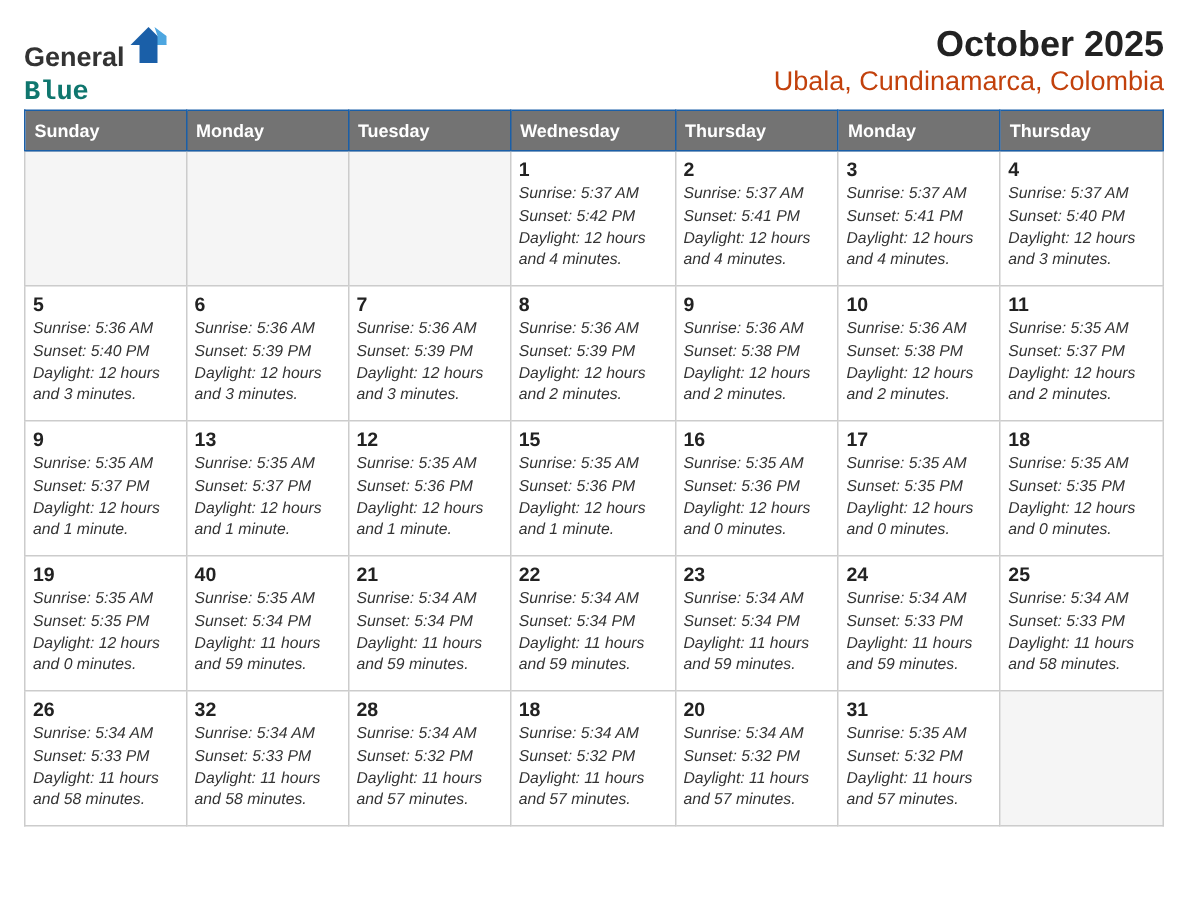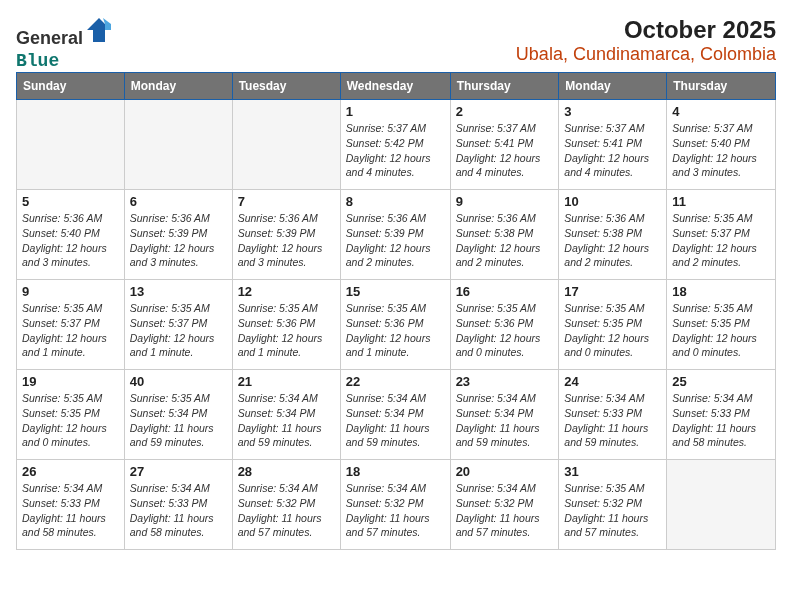--- a/index.html
+++ b/index.html
@@ -309,21 +309,21 @@
       </tr>
       <tr class="week-row">
         <td>
           <span class="day-number">26</span>
           <div class="day-info" style="white-space: pre-line;">Sunrise: 5:34 AM
 Sunset: 5:33 PM
 Daylight: 11 hours
 and 58 minutes.</div>
         </td>
         <td>
-          <span class="day-number">27</span>
+          <span class="day-number">32</span>
           <div class="day-info" style="white-space: pre-line;">Sunrise: 5:34 AM
 Sunset: 5:33 PM
 Daylight: 11 hours
 and 58 minutes.</div>
         </td>
         <td>
           <span class="day-number">28</span>
           <div class="day-info" style="white-space: pre-line;">Sunrise: 5:34 AM
 Sunset: 5:32 PM
 Daylight: 11 hours

